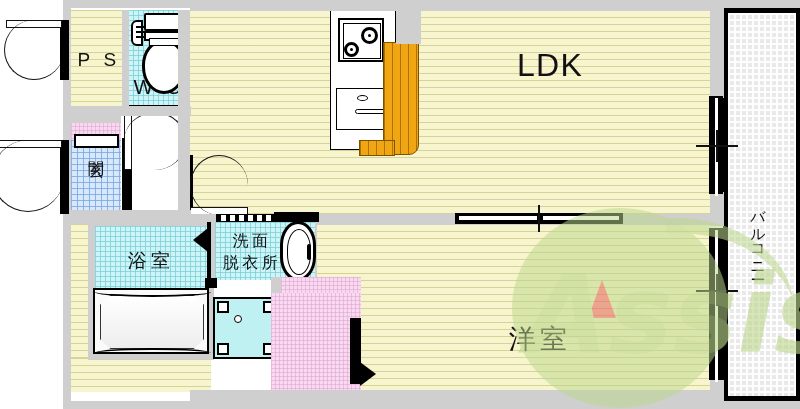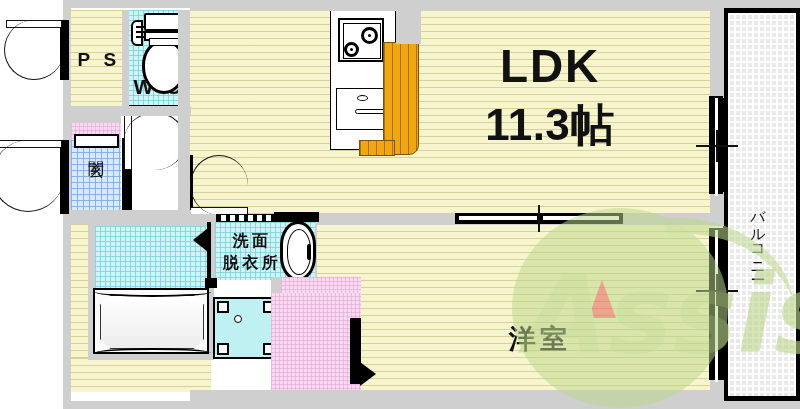--- a/index.html
+++ b/index.html
@@ -45,26 +45,26 @@
       repeating-linear-gradient(to bottom, rgba(255,255,255,.95) 0 2px, rgba(0,0,0,0) 2px 6px);
   }
   .floor-white{background:#ffffff;}
 
   
   .wall-gray{background:#cfcfcf;}
   .wall-black{background:#000000;}
 
   
   .lbl{
-    color:#111;font-weight:700;white-space:nowrap;
+    color:#111;font-weight:400;white-space:nowrap;
     letter-spacing:.06em;line-height:1.05;
     display:flex;align-items:center;justify-content:center;
     text-align:center;
   }
-  .lbl-ldk{font-size:46px;letter-spacing:.04em;}
+  .lbl-ldk{font-size:32px;letter-spacing:.04em;}
   .lbl-ldk-n{font-size:44px;letter-spacing:.01em;}
   .lbl-room{font-size:27px;letter-spacing:.16em;}
   .lbl-room-n{font-size:26px;letter-spacing:.02em;}
   .lbl-sm{font-size:19px;letter-spacing:.22em;}
   .lbl-xs{font-size:16px;letter-spacing:.22em;}
   .lbl-wc{font-size:21px;letter-spacing:.16em;}
   .lbl-vert{
     font-size:15px;letter-spacing:.05em;
     writing-mode:vertical-rl;text-orientation:upright;
     display:block;line-height:1.25;
@@ -191,34 +191,34 @@
     <div class="abs fx-thin" style="left:20px;top:6px;width:11px;height:6px;border-radius:50%;"></div>
     <div class="abs fx-thin" style="left:18px;top:20px;width:34px;height:5px;border-radius:3px;"></div>
   </div>
 
   <div class="abs orange" style="left:383px;top:42px;width:36px;height:113px;border-radius:0 0 10px 0;"></div>
   <div class="abs orange" style="left:359px;top:140px;width:36px;height:16px;"></div>
 
   <div class="abs wall-gray" style="left:396px;top:10px;width:25px;height:34px;"></div>
 
   <div class="abs lbl lbl-ldk" style="left:470px;top:40px;width:160px;height:52px;">LDK</div>
-  <div class="abs lbl lbl-ldk-n" style="left:450px;top:100px;width:200px;height:50px;">11.3帖</div>
 
   <div class="abs wall-gray" style="left:190px;top:214px;width:520px;height:11px;"></div>
 
   <div class="abs slide" style="left:455px;top:213px;width:168px;height:11px;">
     <div class="s1" style="left:4px;width:78px;"></div>
     <div class="s2" style="left:88px;width:76px;"></div>
   </div>
   <div class="crosshair-v" style="left:538px;top:205px;height:27px;"></div>
 
   <div class="abs lbl lbl-room" style="left:480px;top:278px;width:120px;height:34px;margin-top:44px;">洋室</div>
 
   <div class="abs wall-gray" style="left:88px;top:220px;width:126px;height:140px;"></div>
   <div class="abs floor-tilecyan" style="left:95px;top:226px;width:112px;height:62px;"></div>
+  <div class="abs lbl lbl-sm" style="left:95px;top:248px;width:112px;height:26px;">浴室</div>
 
   <div class="abs" style="left:93px;top:288px;width:116px;height:66px;border:2.5px solid #000;background:#fafafa;">
     <div class="abs" style="left:5px;top:5px;width:104px;height:54px;
          background:linear-gradient(#ffffff,#ededed);
          border:1.5px solid #333;
          clip-path:polygon(0% 18%,10% 0%,90% 0%,100% 18%,100% 82%,90% 100%,10% 100%,0% 82%);"></div>
     <div class="abs" style="left:0px;top:-3px;width:116px;height:10px;
          border-bottom:2px solid #000;border-radius:0 0 50% 50%;"></div>
     <div class="abs" style="left:0px;top:58px;width:116px;height:10px;
          border-top:2px solid #000;border-radius:50% 50% 0 0;"></div>

